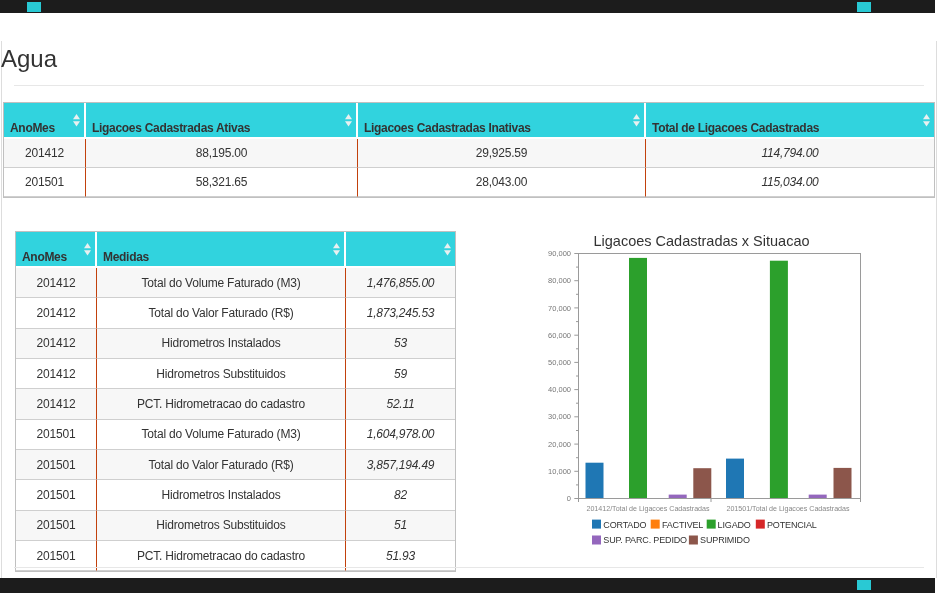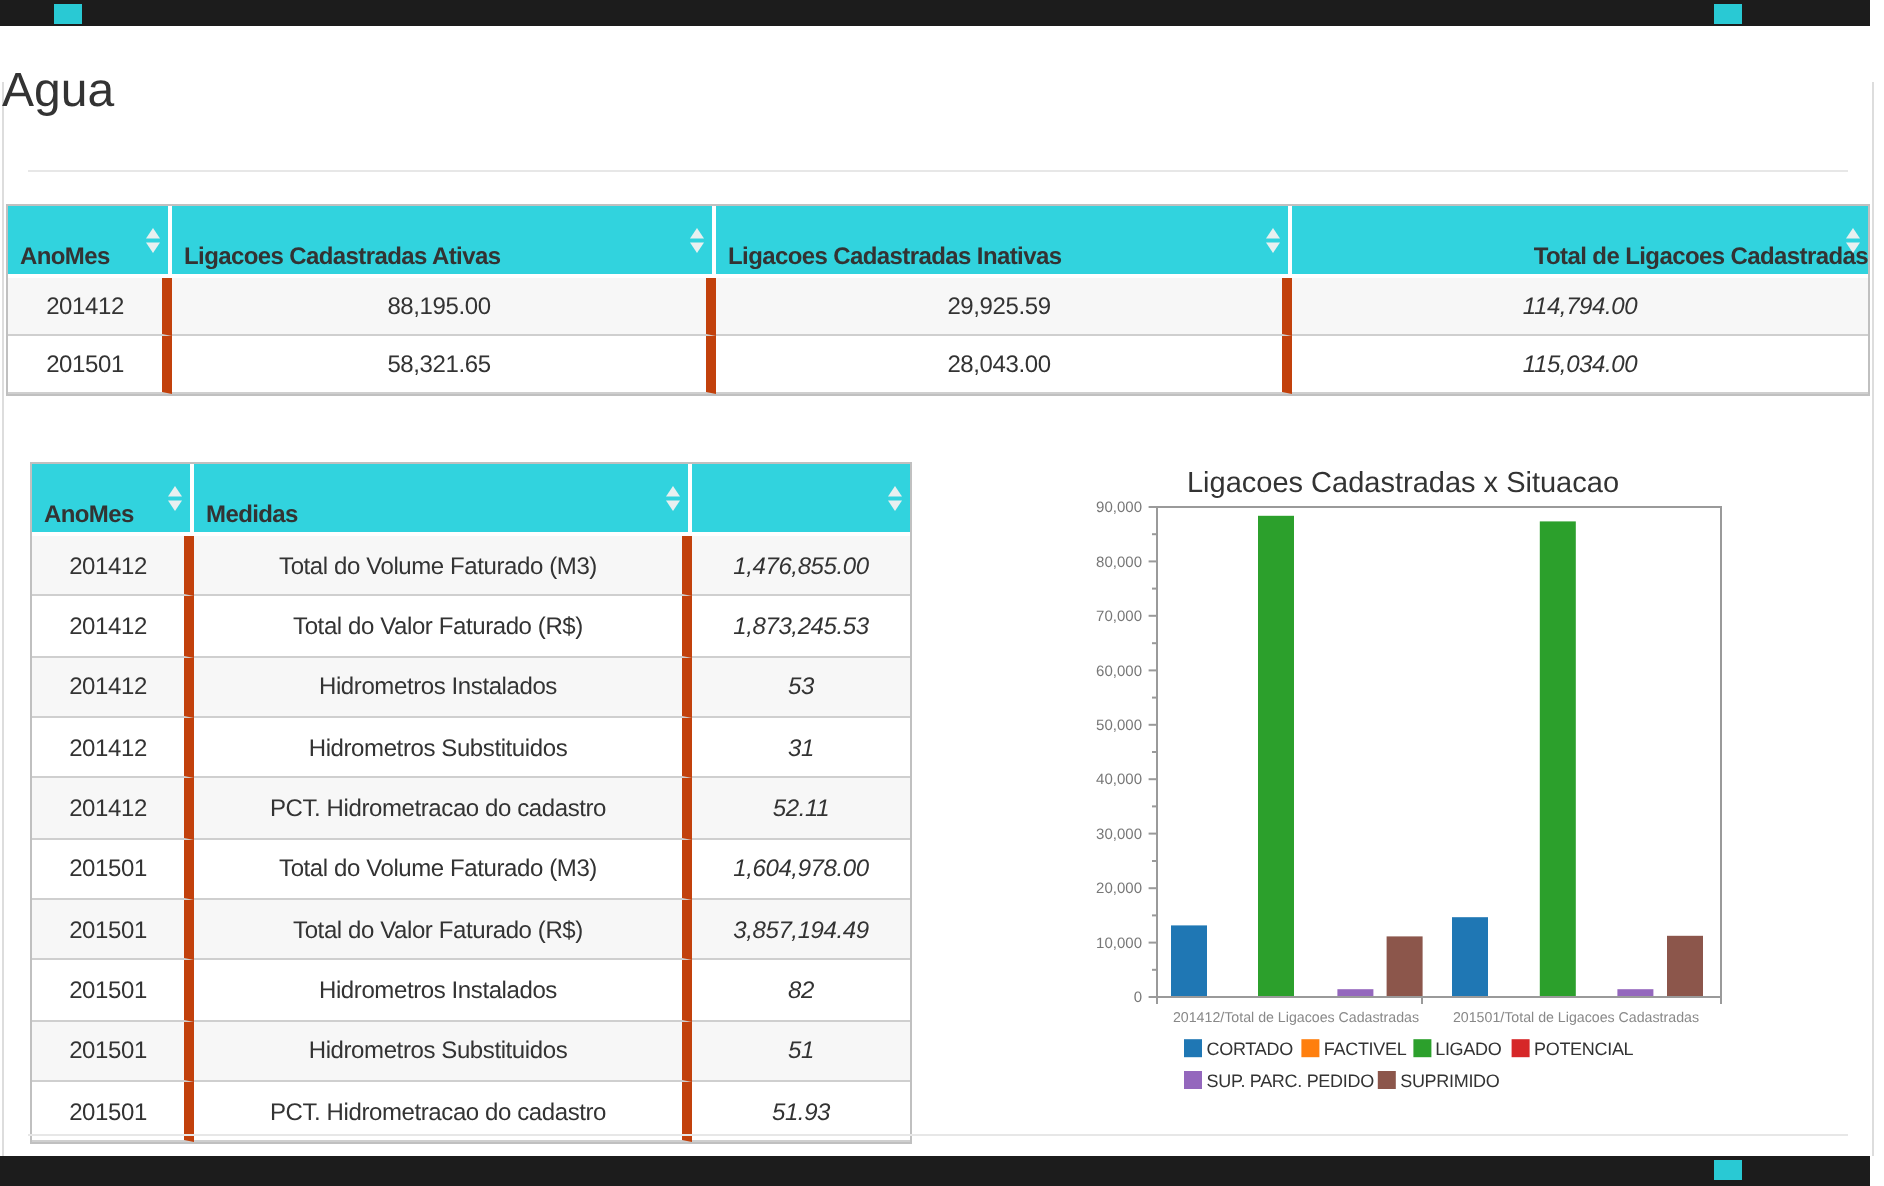--- a/index.html
+++ b/index.html
@@ -3,37 +3,37 @@
 <meta charset="utf-8">
 <style>
   * { margin:0; padding:0; box-sizing:border-box; }
   html,body { width:942px; height:593px; background:#fff;
     font-family:"Liberation Sans",sans-serif; position:relative; overflow:hidden; }
   .abs { position:absolute; }
   table { border-spacing:0; table-layout:fixed; width:100%; }
   th { background:#31d3de; color:#333; font-size:12px; letter-spacing:-0.3px; font-weight:bold;
        text-align:left; padding:18px 0 2px 6px; position:relative; height:30px;
        border-right:2px solid #fff; border-bottom:2px solid #fff; }
-  th:last-child { border-right:none;text-align:right; }
+  th:last-child { border-right:none; }
   td { font-size:12px; letter-spacing:-0.2px; color:#333; text-align:center;
-       border-bottom:1px solid #cfcfcf; border-right:5px solid #c2410c; }
+       border-bottom:1px solid #cfcfcf; border-right:1px solid #c2410c; }
   td:last-child { border-right:none;font-style:italic; }
   .t1 td { height:29px; }
   .t2 td { height:30.33px; }
   .odd td { background:#f7f7f7; }
   .even td { background:#ffffff; }
   .sorticon { position:absolute; right:4px; top:50%; margin-top:-6.5px; width:7px; height:13px; }
 </style>
 </head>
 <body>
 
   <div class="abs" style="left:1px;top:41px;width:1px;height:537px;background:#ddd"></div>
   <div class="abs" style="left:936px;top:41px;width:1px;height:537px;background:#ddd"></div>
 
-  <div class="abs" style="left:1px;top:32px;font-size:24px;color:#333;">Agua</div>
+  <div class="abs" style="left:1px;top:45px;font-size:24px;color:#333;">Agua</div>
   <div class="abs" style="left:14px;top:85px;width:910px;height:1px;background:#e7e7e7"></div>
 
   <div class="abs" style="left:3px;top:102px;width:932px;border:1px solid #c0c0c0;background:#fff">
     <table class="t1">
       <colgroup>
         <col style="width:82px">
         <col style="width:272px">
         <col style="width:288px">
         <col>
       </colgroup>
@@ -105,21 +105,21 @@
           <td>1,873,245.53</td>
         </tr>
       <tr class="odd">
           <td>201412</td>
           <td>Hidrometros Instalados</td>
           <td>53</td>
         </tr>
       <tr class="even">
           <td>201412</td>
           <td>Hidrometros Substituidos</td>
-          <td>31</td>
+          <td>59</td>
         </tr>
       <tr class="odd">
           <td>201412</td>
           <td>PCT. Hidrometracao do cadastro</td>
           <td>52.11</td>
         </tr>
       <tr class="even">
           <td>201501</td>
           <td>Total do Volume Faturado (M3)</td>
           <td>1,604,978.00</td>

